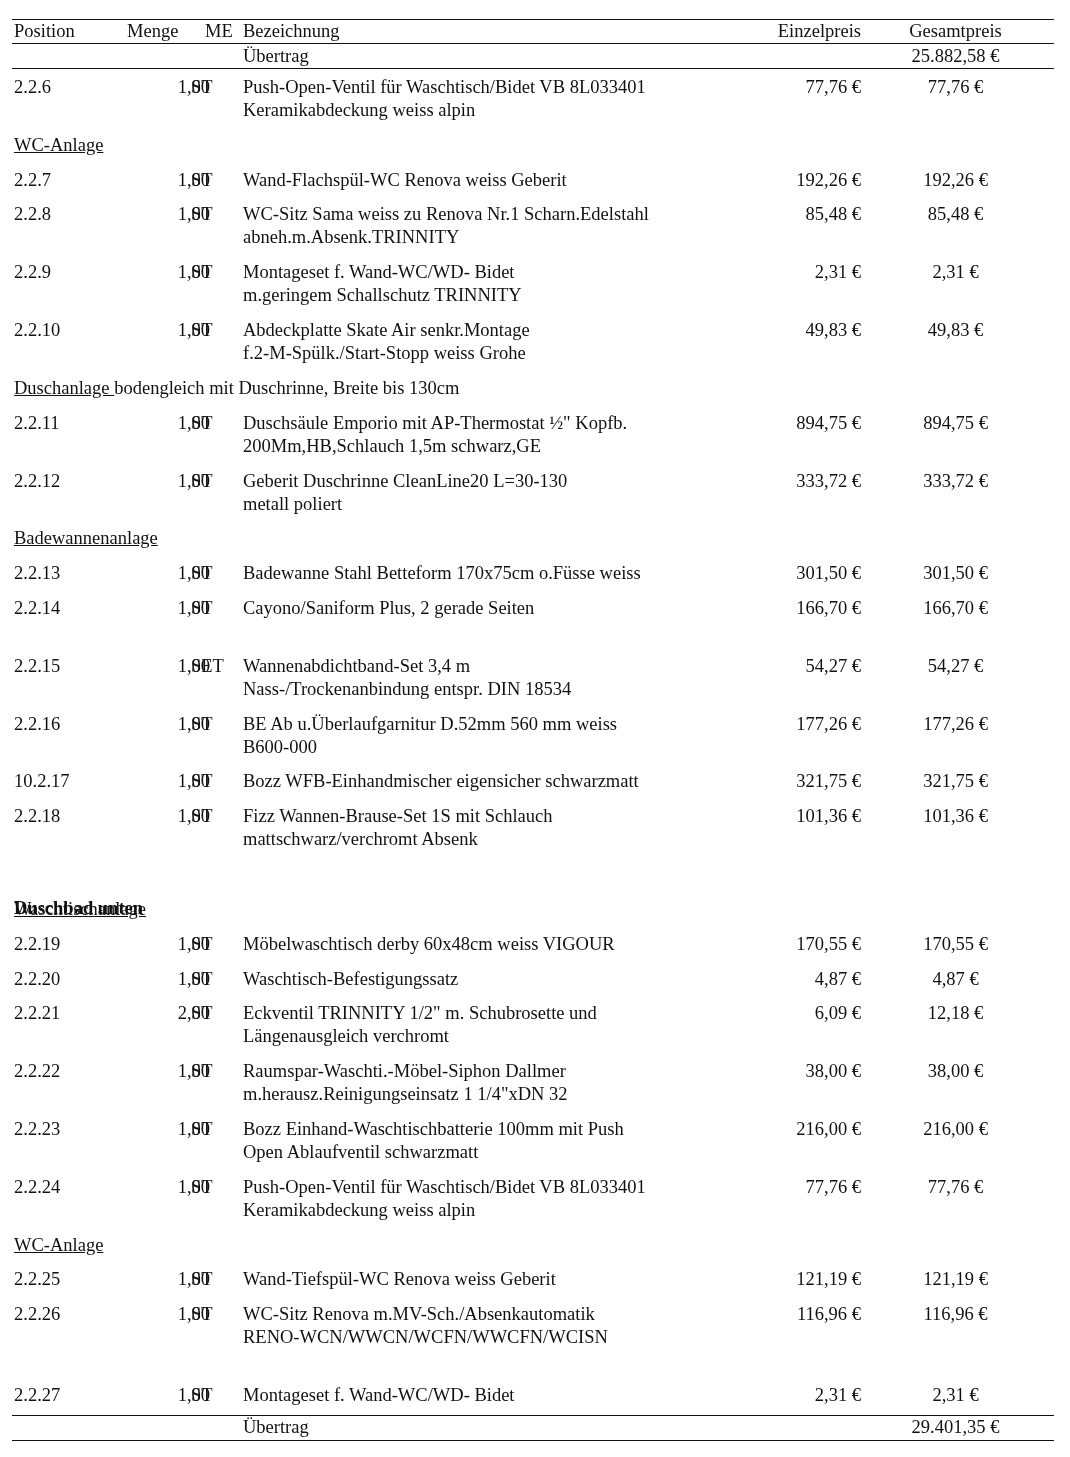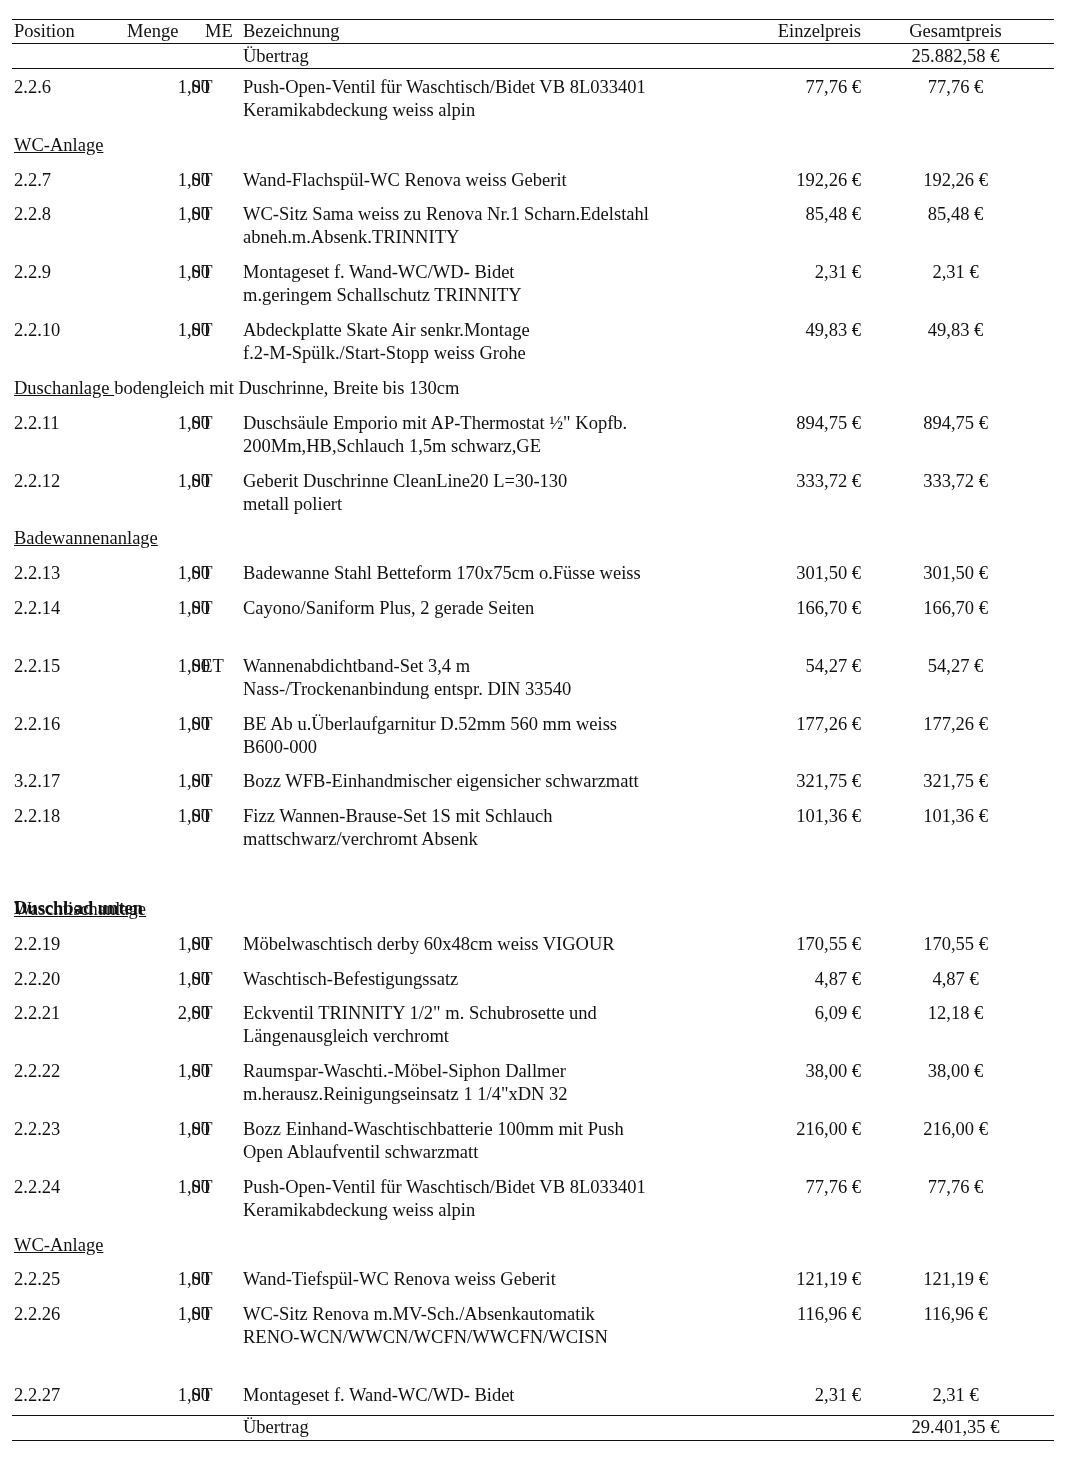--- a/index.html
+++ b/index.html
@@ -154,38 +154,38 @@
         </span>
         <span class="c-ep">166,70 €</span>
         <span class="c-gp">166,70 €</span>
       </div>
       <div class="row" style="top: 655px;">
         <span class="c-pos">2.2.15</span>
         <span class="c-qty">1,00</span>
         <span class="c-unit">SET</span>
         <span class="c-desc">
           <span class="desc-line">Wannenabdichtband-Set 3,4 m</span>
-          <span class="desc-line">Nass-/Trockenanbindung entspr. DIN 33540</span>
+          <span class="desc-line">Nass-/Trockenanbindung entspr. DIN 18534</span>
         </span>
         <span class="c-ep">54,27 €</span>
         <span class="c-gp">54,27 €</span>
       </div>
       <div class="row" style="top: 713px;">
         <span class="c-pos">2.2.16</span>
         <span class="c-qty">1,00</span>
         <span class="c-unit">ST</span>
         <span class="c-desc">
           <span class="desc-line">BE Ab u.Überlaufgarnitur D.52mm 560 mm weiss</span>
           <span class="desc-line">B600-000</span>
         </span>
         <span class="c-ep">177,26 €</span>
         <span class="c-gp">177,26 €</span>
       </div>
       <div class="row" style="top: 770px;">
-        <span class="c-pos">3.2.17</span>
+        <span class="c-pos">10.2.17</span>
         <span class="c-qty">1,00</span>
         <span class="c-unit">ST</span>
         <span class="c-desc">
           <span class="desc-line">Bozz WFB-Einhandmischer eigensicher schwarzmatt</span>
         </span>
         <span class="c-ep">321,75 €</span>
         <span class="c-gp">321,75 €</span>
       </div>
       <div class="row" style="top: 805px;">
         <span class="c-pos">2.2.18</span>

